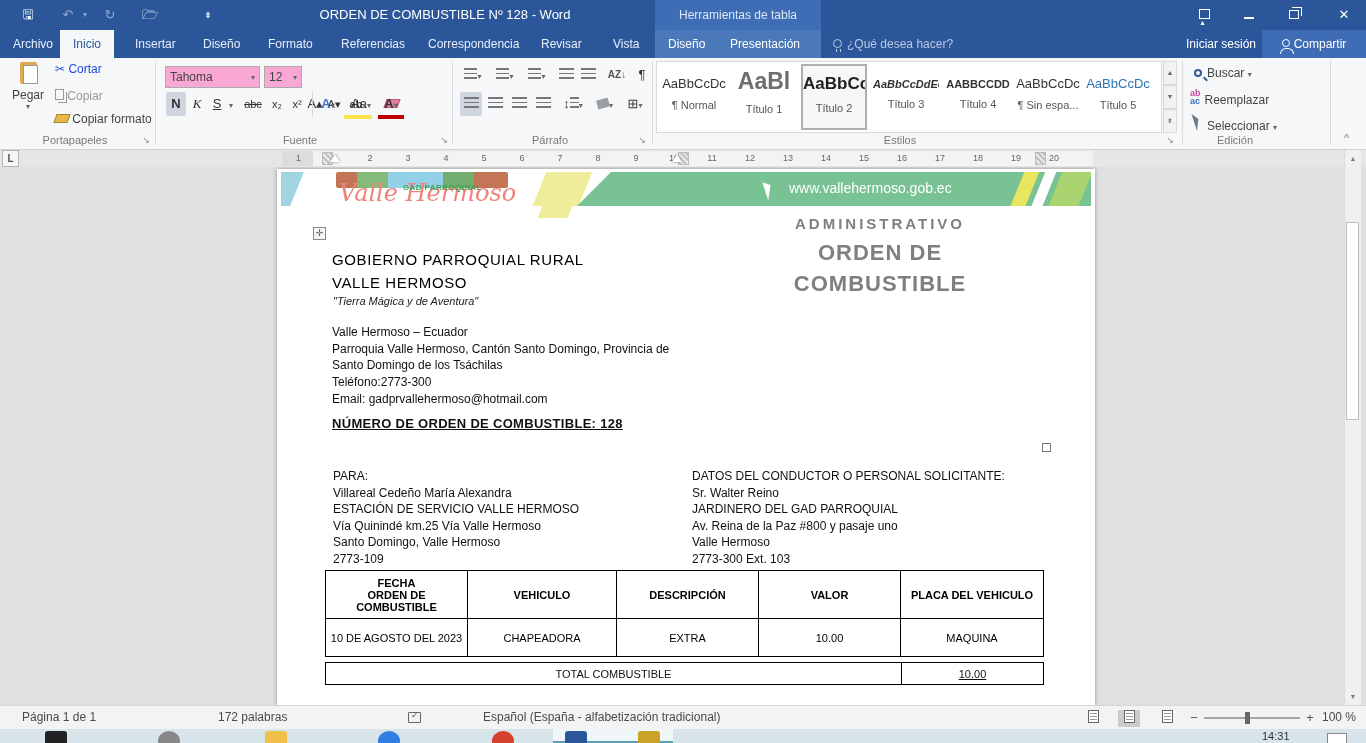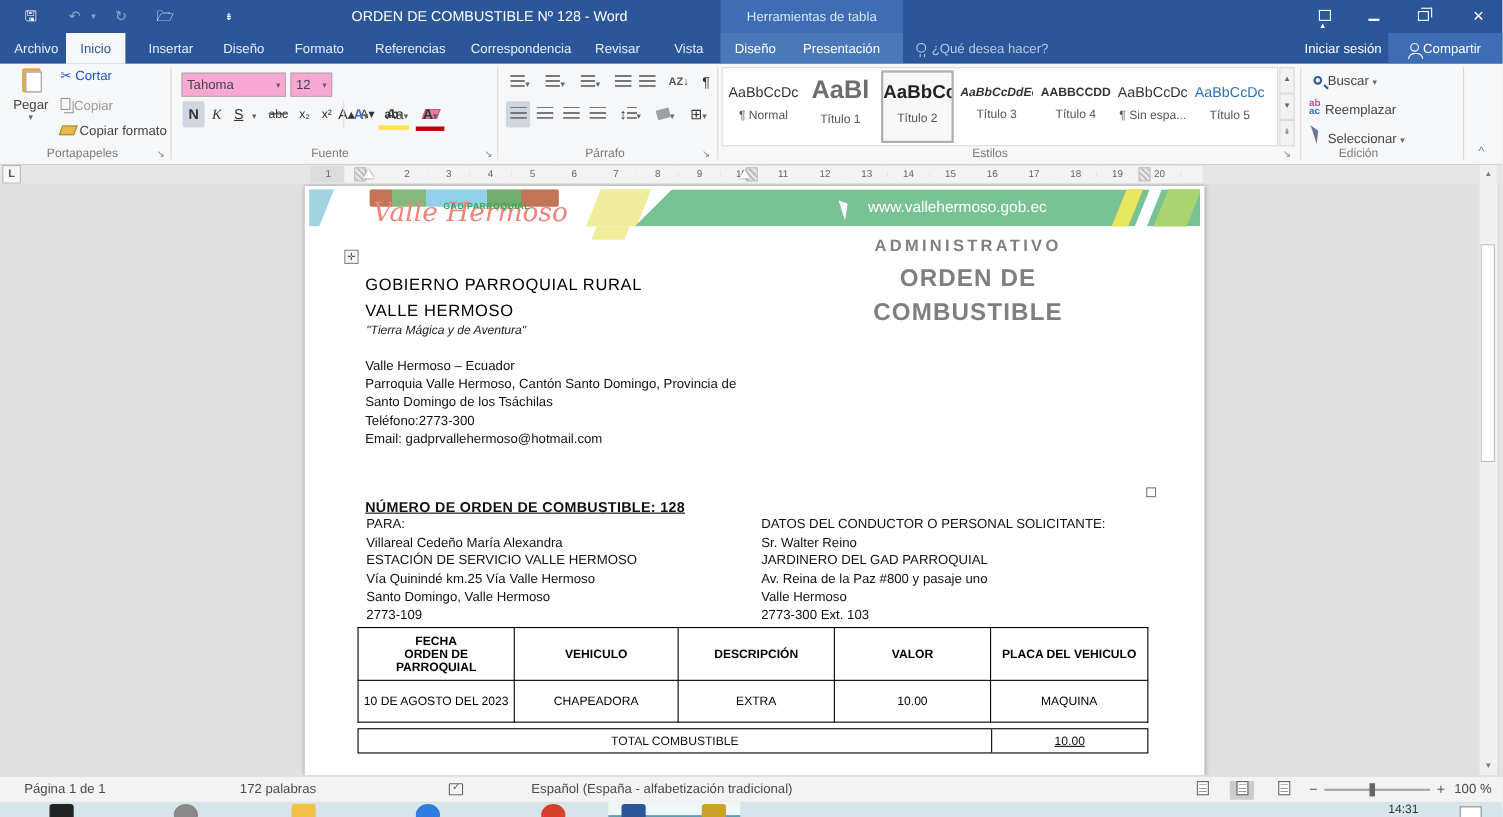--- a/index.html
+++ b/index.html
@@ -103,21 +103,21 @@
   .deco-g{left:774px;top:-2px;width:30px;height:40px;background:#a9d46f;transform:skewX(-22deg);}
   .ylw-tail{left:263px;top:37px;width:30px;height:12px;background:#efec9a;transform:skewX(-22deg);}
   #move-handle{left:36px;top:58px;width:13px;height:13px;border:1px solid #888;background:#f4f4f4;text-align:center;line-height:11px;font-size:9px;color:#555;}
   .gp-h{left:55px;font-size:15px;letter-spacing:.6px;color:#000;white-space:nowrap;}
   #tagline{left:56px;top:126px;font-size:11px;font-style:italic;color:#222;white-space:nowrap;}
   #doctype{left:488px;top:46px;width:230px;text-align:center;color:#7f7f7f;}
   #doctype .l1{font-size:15px;font-weight:700;letter-spacing:3px;}
   #doctype .l2{font-size:22px;font-weight:700;letter-spacing:1px;line-height:31px;margin-top:5px;}
   #addr{left:55px;top:155px;font-size:12px;line-height:16.7px;white-space:nowrap;}
   #addr span{display:block;}
-  #ordernum{left:55px;top:247px;font-size:13px;font-weight:700;text-decoration:underline;letter-spacing:.3px;white-space:nowrap;margin-top:37px;}
+  #ordernum{left:55px;top:247px;font-size:13px;font-weight:700;text-decoration:underline;letter-spacing:.3px;white-space:nowrap;}
   .infocol{top:299px;font-size:12px;line-height:16.6px;white-space:nowrap;}
   .infocol .b{font-weight:400;}
   #selhandle{left:765px;top:274px;width:9px;height:9px;border:1px solid #777;background:#fff;}
   
   #ftable{left:48px;top:401px;width:719px;border-collapse:collapse;font-size:11px;color:#000;table-layout:fixed;}
   #ftable th,#ftable td{border:1.5px solid #000;text-align:center;vertical-align:middle;padding:2px;}
   #ftable th{height:48px;font-weight:700;white-space:pre-line;}
   #ftable td{height:38px;}
   #totrow{left:48px;top:493px;width:719px;height:23px;border:1.5px solid #000;display:flex;font-size:11px;}
   #totrow .tl{width:576px;display:flex;align-items:center;justify-content:center;border-right:1.5px solid #000;}
@@ -396,21 +396,21 @@
         <div>2773-300 Ext. 103</div>
       </div>
 
       <div id="selhandle" class="ab"></div>
 
       <table id="ftable" class="ab">
         <tbody>
             <tr>
           <th style="width:142px">FECHA
 ORDEN DE
-PARROQUIAL</th>
+COMBUSTIBLE</th>
           <th style="width:149px">VEHICULO</th>
           <th style="width:142px">DESCRIPCIÓN</th>
           <th style="width:142px">VALOR</th>
           <th style="width:143px">PLACA DEL VEHICULO</th>
         </tr>
         <tr>
           <td>10 DE AGOSTO DEL 2023</td>
           <td>CHAPEADORA</td>
           <td>EXTRA</td>
           <td>10.00</td>

